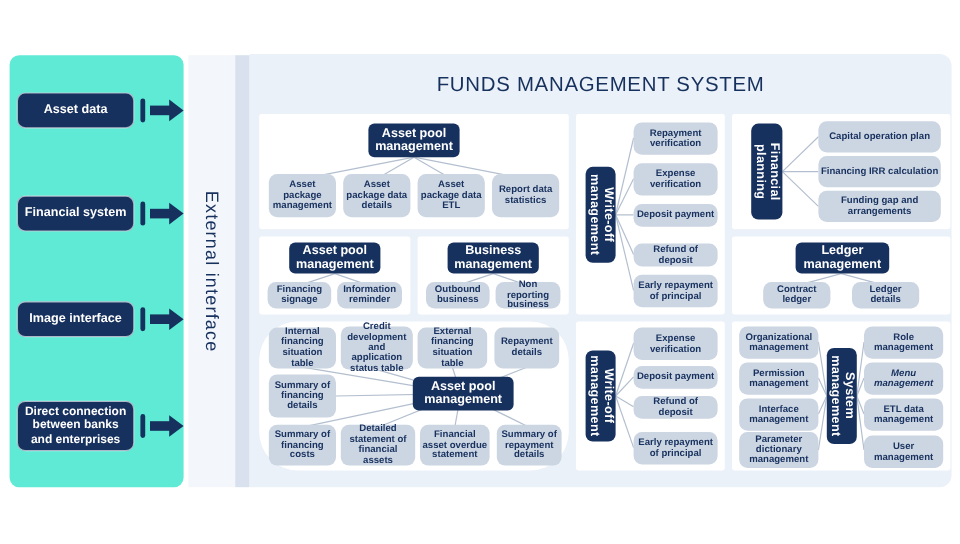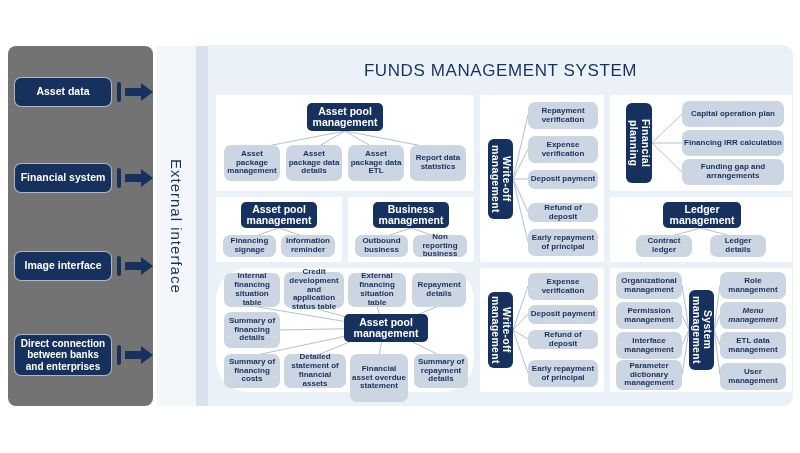--- a/index.html
+++ b/index.html
@@ -1,20 +1,20 @@
 <!DOCTYPE html>
 <html><head>
 <meta charset="utf-8">
 <style>
   html,body{margin:0;padding:0;background:#fff;}
   .stage{position:relative;width:800px;height:453px;background:#ffffff;
          font-family:"Liberation Sans",sans-serif;overflow:hidden;}
   
   .sidebar{position:absolute;left:8px;top:46px;width:145px;height:360px;
-           background:#737373;border-radius:8px;}
+           background:#5eead4;border-radius:8px;}
   .sbox{position:absolute;left:6px;width:98px;background:#17315e;color:#fff;
         border:1px solid rgba(255,255,255,.65);border-radius:7px;
         display:flex;align-items:center;justify-content:center;text-align:center;
         font-weight:bold;font-size:10.5px;line-height:1.12;padding:2px 3px;box-sizing:border-box;}
   .sarrow{position:absolute;left:108px;width:38px;height:24px;}
   
   .ext-strip{position:absolute;left:157px;top:46px;width:39px;height:360px;background:#f3f6fb;}
   .ext-label{position:absolute;inset:0;display:flex;align-items:center;justify-content:center;
              writing-mode:vertical-rl;color:#17315e;font-size:15px;letter-spacing:1px;}
   .accent-band{position:absolute;left:196px;top:46px;width:12px;height:360px;background:#d8e1ed;}
@@ -198,18 +198,18 @@
           <line x1="168" y1="60" x2="225" y2="88"></line>
       </svg>
       <div class="child" style="left:8px;top:5px;width:56px;height:34px;">Internal financing situation table</div>
       <div class="child" style="left:68px;top:4px;width:60px;height:36px;">Credit development and application status table</div>
       <div class="child" style="left:132px;top:5px;width:58px;height:34px;">External financing situation table</div>
       <div class="child" style="left:196px;top:5px;width:54px;height:34px;">Repayment details</div>
       <div class="child" style="left:8px;top:44px;width:56px;height:36px;">Summary of financing details</div>
       <div class="hdr" style="left:128px;top:46px;width:84px;height:28px;">Asset pool management</div>
       <div class="child" style="left:8px;top:86px;width:56px;height:34px;">Summary of financing costs</div>
       <div class="child" style="left:68px;top:86px;width:62px;height:34px;">Detailed statement of financial assets</div>
-      <div class="child" style="left:134px;top:86px;width:58px;height:48px;">Financial asset overdue statement</div>
+      <div class="child" style="left:134px;top:86px;width:58px;height:34px;">Financial asset overdue statement</div>
       <div class="child" style="left:198px;top:86px;width:54px;height:34px;">Summary of repayment details</div>
     </div>
 
   </div>
 </div>
 
 </body></html>

